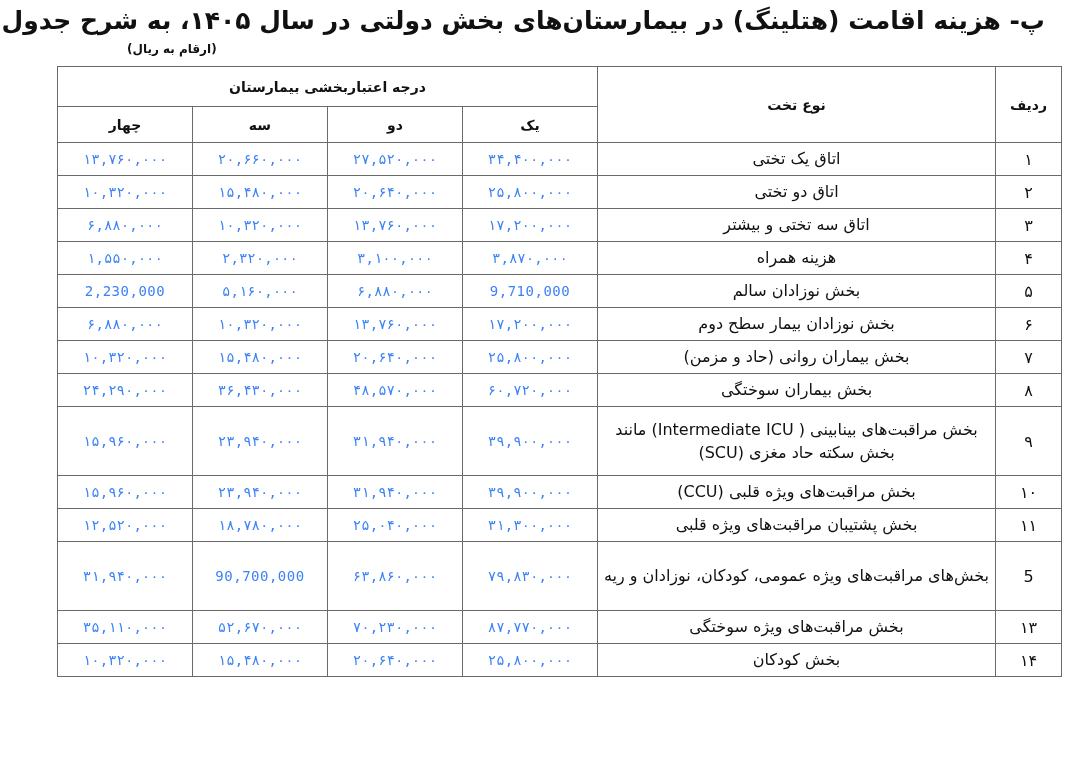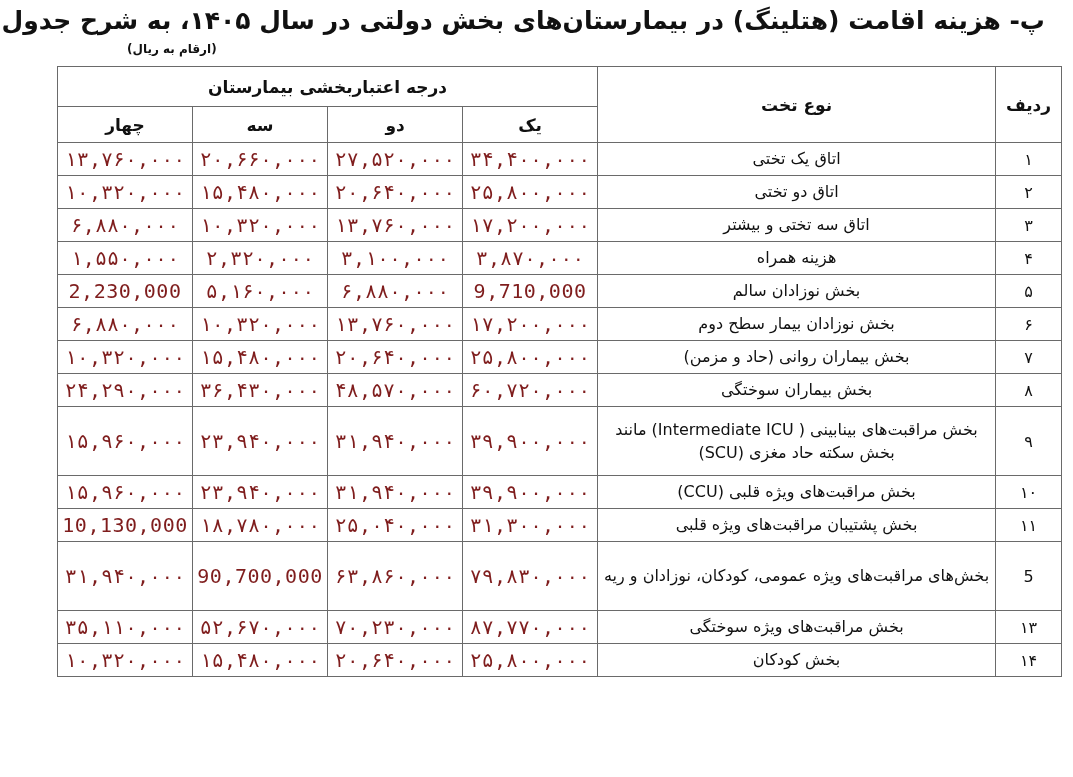--- a/index.html
+++ b/index.html
@@ -44,33 +44,33 @@
       table-layout: fixed;
     }
     table.grid th, table.grid td {
       border: 1.5px solid #6a6a6a;
       text-align: center;
       vertical-align: middle;
       padding: 0 4px;
     }
     table.grid th {
       font-weight: bold;
-      font-size: 17px;
+      font-size: 14px;
     }
     .h1 { height: 40px; }
     .h2 { height: 36px; }
     table.grid td {
       font-size: 15px;
       height: 32px;
     }
     table.grid td.num {
       font-family: "DejaVu Sans Mono", monospace;
-      font-size: 20px;
+      font-size: 14px;
       letter-spacing: 0.5px;
-      color: #7f1d1d;
+      color: #3b82f6;
     }
     table.grid td.label {
       font-size: 16px;
       line-height: 1.45;
     }
     table.grid td.row-index {
       font-size: 16px;
     }
     tr.tall td { height: 68px; }
     col.c-idx { width: 66px; }
@@ -185,21 +185,21 @@
       <td class="num">۳۱,۹۴۰,۰۰۰</td>
       <td class="num">۲۳,۹۴۰,۰۰۰</td>
       <td class="num">۱۵,۹۶۰,۰۰۰</td>
     </tr>
     <tr>
       <td class="row-index">۱۱</td>
       <td class="label">بخش پشتیبان مراقبت‌های ویژه قلبی</td>
       <td class="num">۳۱,۳۰۰,۰۰۰</td>
       <td class="num">۲۵,۰۴۰,۰۰۰</td>
       <td class="num">۱۸,۷۸۰,۰۰۰</td>
-      <td class="num">10,130,000</td>
+      <td class="num">۱۲,۵۲۰,۰۰۰</td>
     </tr>
     <tr class="tall">
       <td class="row-index">5</td>
       <td class="label">بخش‌های مراقبت‌های ویژه عمومی، کودکان، نوزادان و ریه</td>
       <td class="num">۷۹,۸۳۰,۰۰۰</td>
       <td class="num">۶۳,۸۶۰,۰۰۰</td>
       <td class="num">90,700,000</td>
       <td class="num">۳۱,۹۴۰,۰۰۰</td>
     </tr>
     <tr>

